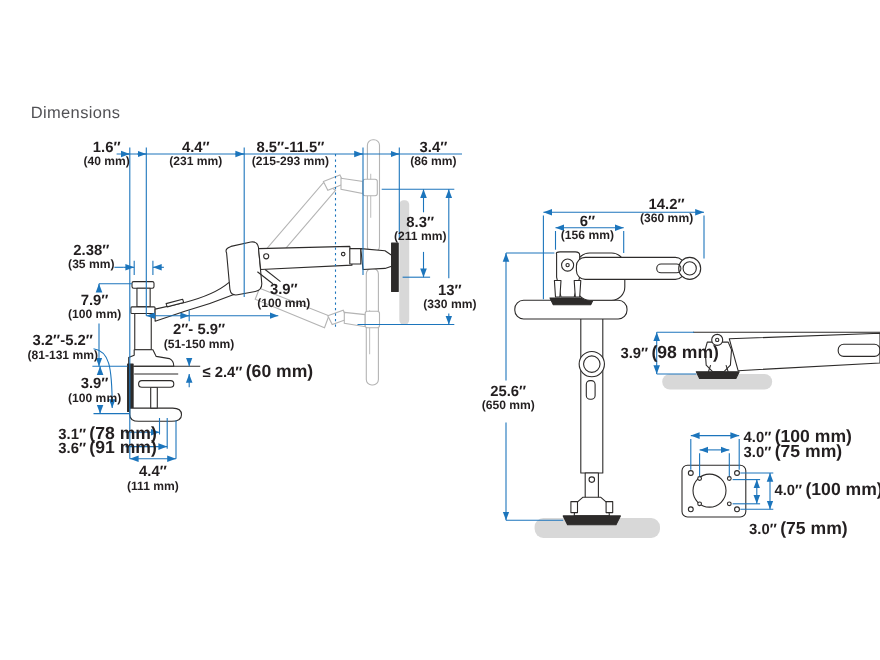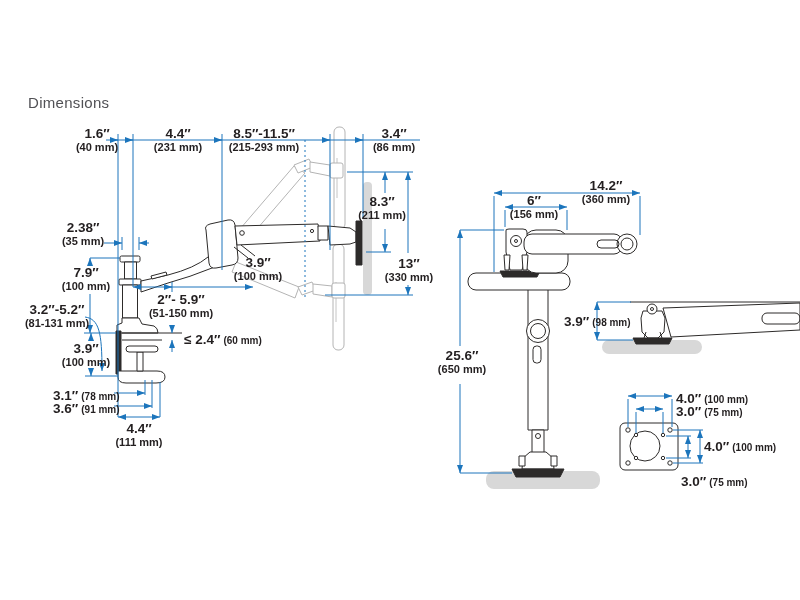--- a/index.html
+++ b/index.html
@@ -7,21 +7,21 @@
          font-family:"Liberation Sans", sans-serif;}
   #art{position:absolute;left:0;top:0;}
   .page-title{position:absolute;left:28px;top:94px;font-size:15px;color:#515155;
               letter-spacing:.3px;white-space:nowrap;}
   .dim{position:absolute;transform:translateX(-50%);text-align:center;color:#231f20;
        white-space:nowrap;}
   .dim .in{display:block;font-size:13.5px;line-height:13px;font-weight:bold;}
   .dim .mm{display:block;font-size:11px;line-height:12px;margin-top:1px;font-weight:bold;}
   .dim-inline{position:absolute;color:#231f20;white-space:nowrap;}
   .dim-inline .in{font-size:13.5px;font-weight:bold;}
-  .dim-inline .mm{font-size:10px;font-weight:bold;margin-left:3px;}
+  .dim-inline .mm{font-size:16px;font-weight:bold;margin-left:3px;}
 </style>
 </head>
 <body>
 
 <div id="stage">
 
   <svg id="art" width="800" height="600" viewBox="0 0 800 600">
     <defs>
       <marker id="arr" orient="auto-start-reverse" markerWidth="9" markerHeight="7" refX="8" refY="3.5" markerUnits="userSpaceOnUse">
         <path d="M0,0.5 L8,3.5 L0,6.5 Z" fill="#1c75bc"></path>

